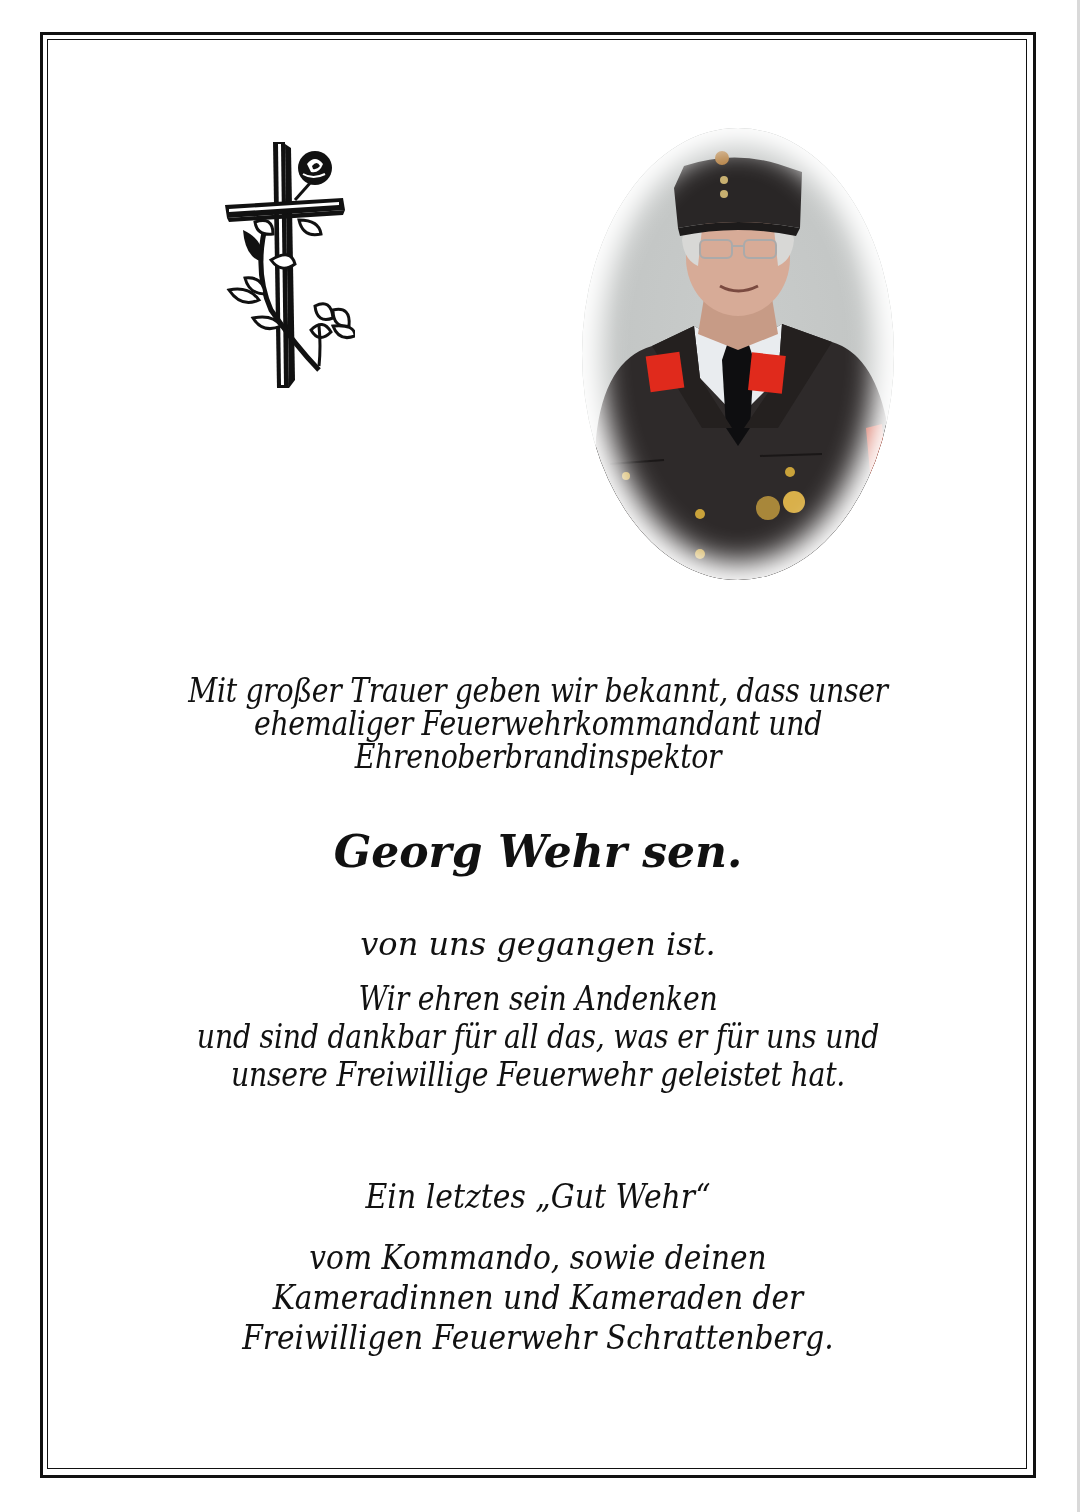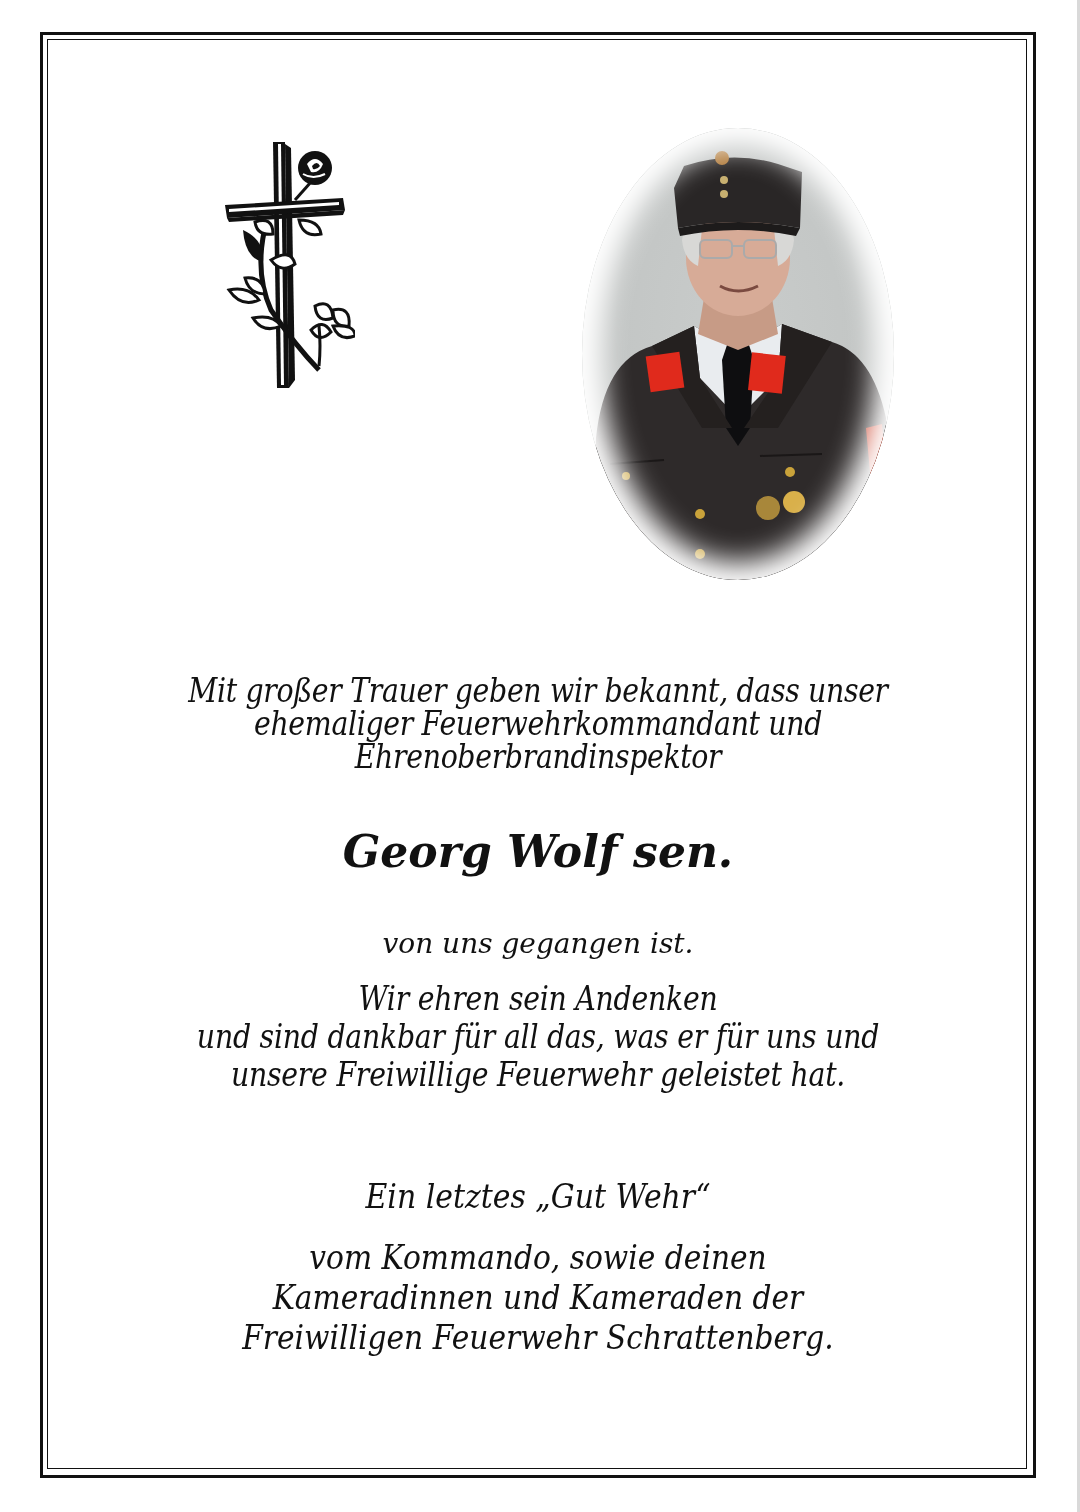--- a/index.html
+++ b/index.html
@@ -71,21 +71,21 @@
       transform-origin: 50% 0;
     }
     .name {
       top: 826px;
       font-size: 44px;
       font-weight: bold;
       line-height: 52px;
     }
     .gone {
       top: 926px;
-      font-size: 28px;
+      font-size: 32px;
       line-height: 36px;
     }
     .honor {
       top: 980px;
       font-size: 33px;
       line-height: 38px;
       letter-spacing: -0.3px;
       transform: scaleX(0.86);
       transform-origin: 50% 0;
     }
@@ -201,21 +201,21 @@
   </svg>
   <div class="vignette"></div>
 </div>
 
 <div class="text-block intro">
   <span class="line">Mit großer Trauer geben wir bekannt, dass unser</span>
   <span class="line">ehemaliger Feuerwehrkommandant und</span>
   <span class="line">Ehrenoberbrandinspektor</span>
 </div>
 
-<div class="text-block name">Georg Wolf sen.</div>
+<div class="text-block name">Georg Wehr sen.</div>
 
 <div class="text-block gone">von uns gegangen ist.</div>
 
 <div class="text-block honor">
   <span class="line">Wir ehren sein Andenken</span>
   <span class="line">und sind dankbar für all das, was er für uns und</span>
   <span class="line">unsere Freiwillige Feuerwehr geleistet hat.</span>
 </div>
 
 <div class="text-block farewell">Ein letztes „Gut Wehr“</div>

